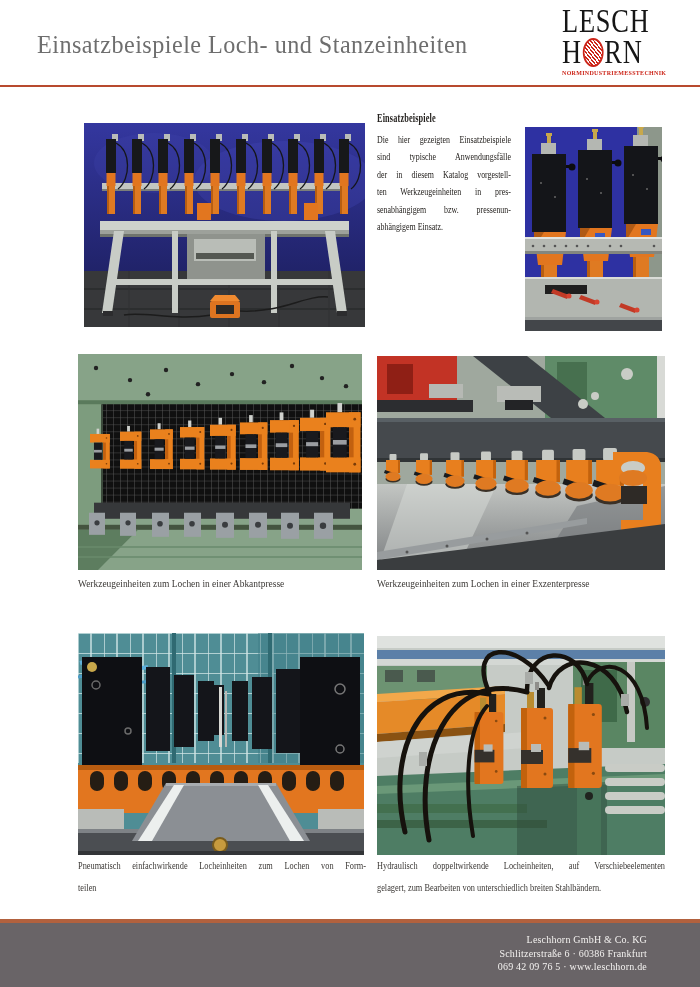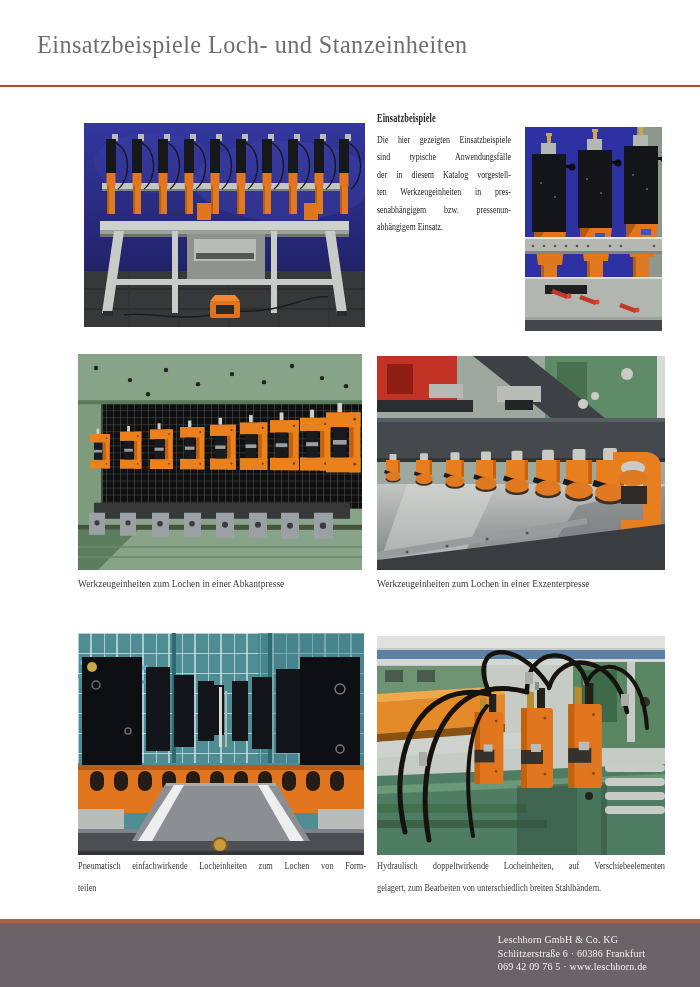--- a/index.html
+++ b/index.html
@@ -62,31 +62,46 @@
   
   .footer-accent{
     position:absolute;left:0;top:919px;width:700px;height:4px;
     background:var(--footer-accent,#b2613e);
   }
   .footer-band{
     position:absolute;left:0;top:923px;width:700px;height:64px;
     background:var(--footer-band,#696467);
   }
   .footer-text{
-    position:absolute;right:53px;top:933px;text-align:left;
+    position:absolute;right:53px;top:933px;text-align:right;
     color:#f4f2f0;font-size:10px;line-height:13.5px;letter-spacing:.2px;
   }
 </style>
 </head>
 <body>
 
 <div class="page">
 
   <div class="page-title">Einsatzbeispiele Loch- und Stanzeinheiten</div>
 
+  <div class="logo">
+    <div class="logo-big">
+      <div>LESCH</div>
+      <div class="logo-line2">
+        <span>H</span>
+          <span class="logo-o"></span>
+          <span>RN</span>
+      </div>
+    </div>
+    <div class="logo-tagline">
+      <span>NORM</span>
+      <span>INDUSTRIE</span>
+      <span>MESSTECHNIK</span>
+    </div>
+  </div>
 
   <div class="header-rule"></div>
 
   <div class="photo" style="left:84px;top:123px;">
     <svg width="281" height="204" viewBox="0 0 281 204" preserveAspectRatio="none">
       <defs>
         <linearGradient id="p1sky" x1="0" y1="0" x2="0" y2="1">
           <stop offset="0" stop-color="#34379f"></stop>
             <stop offset="1" stop-color="#191b55"></stop>
         </linearGradient>

